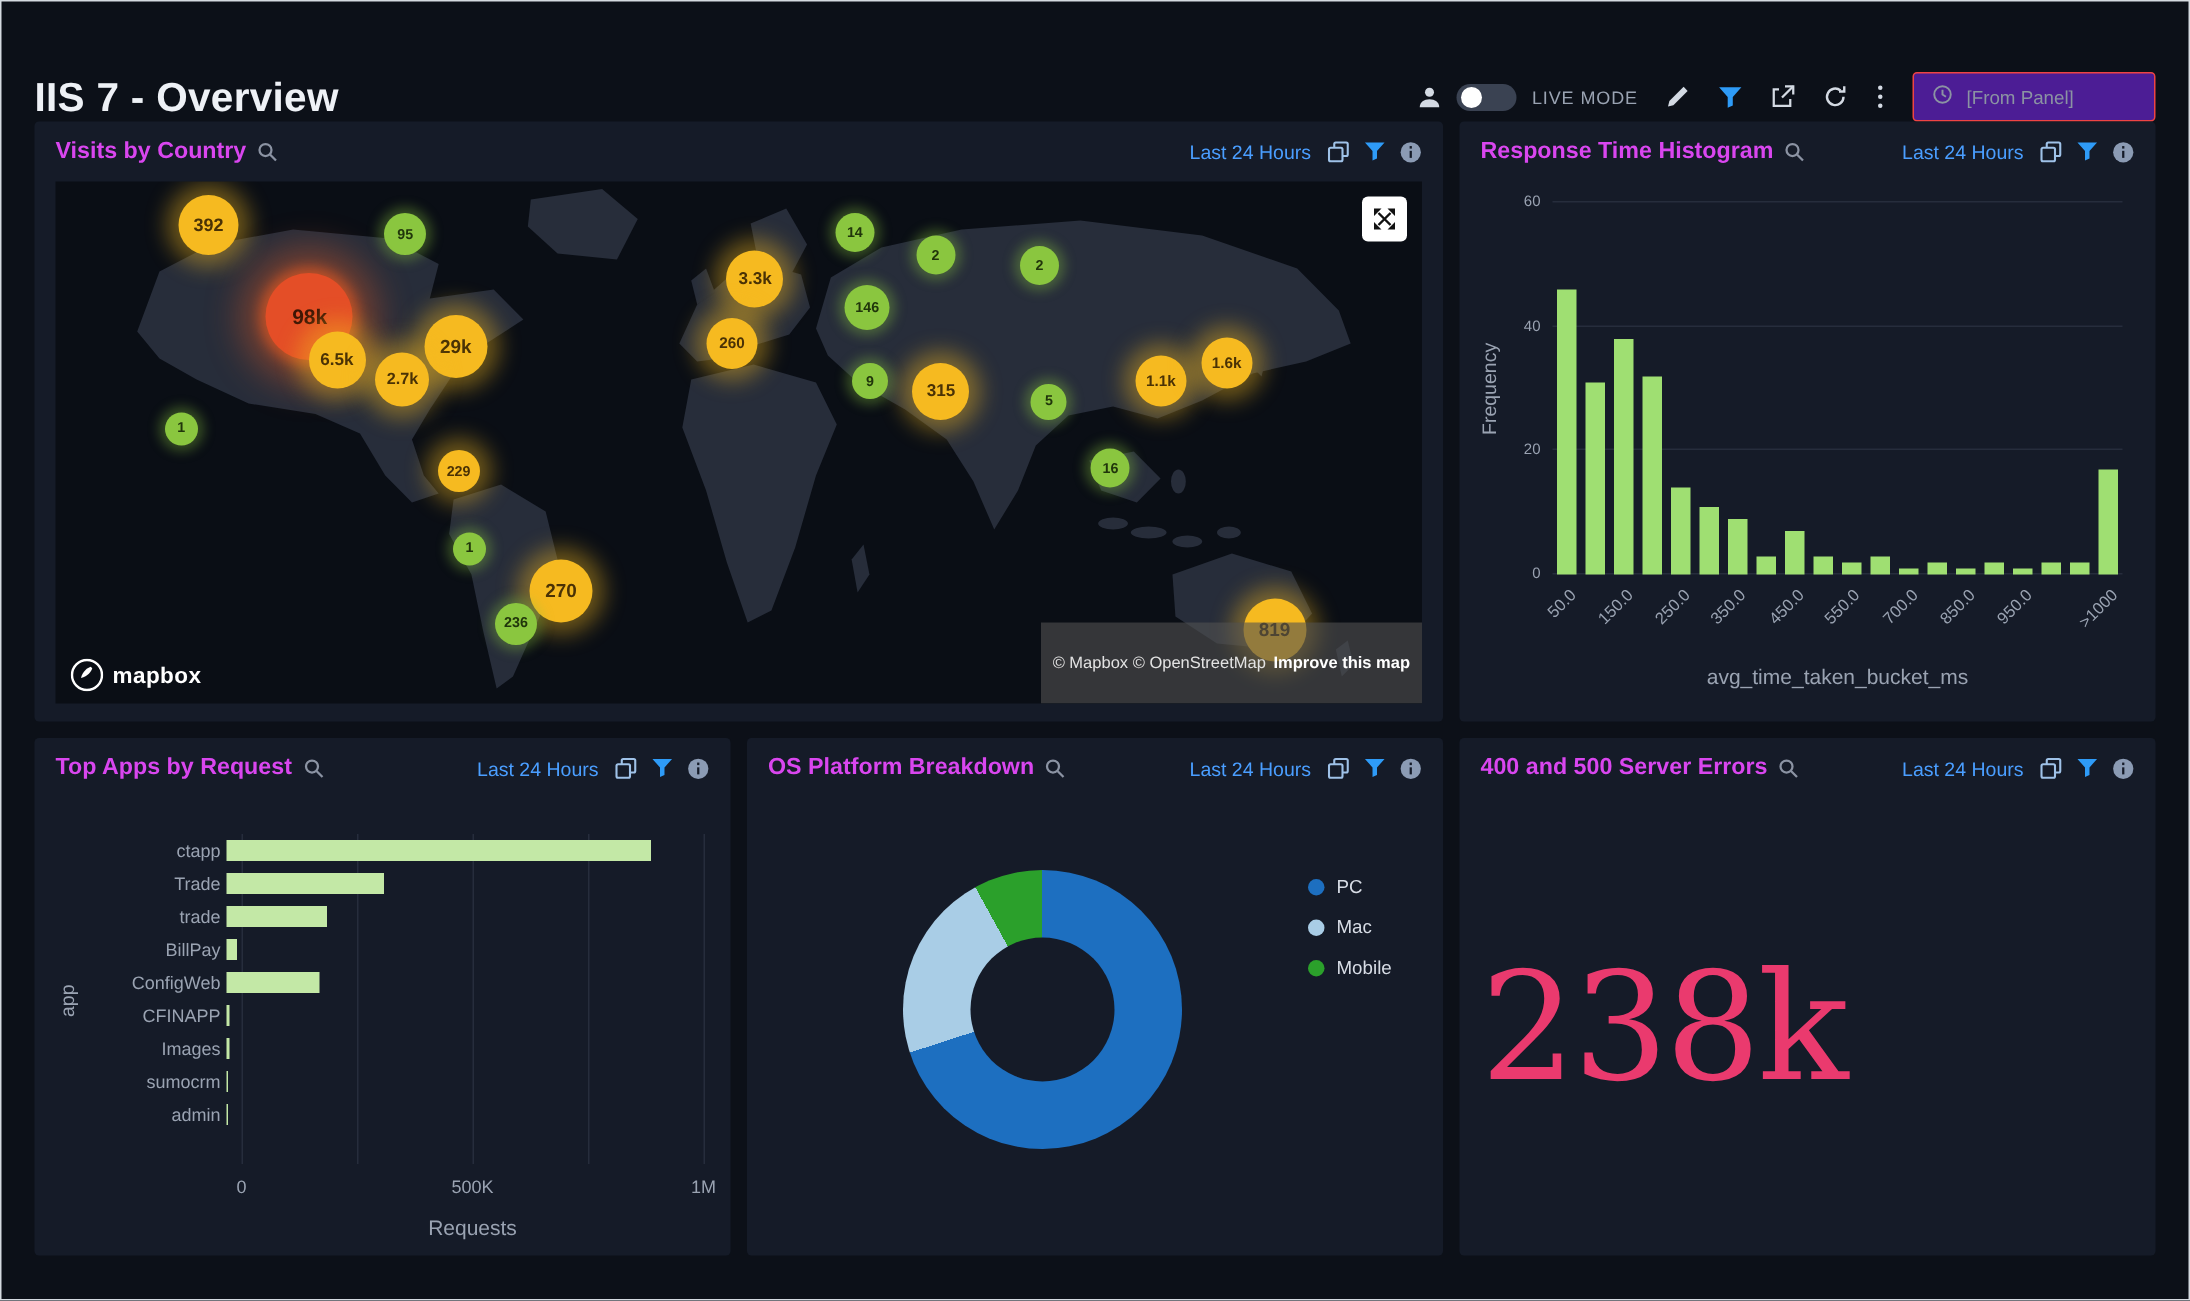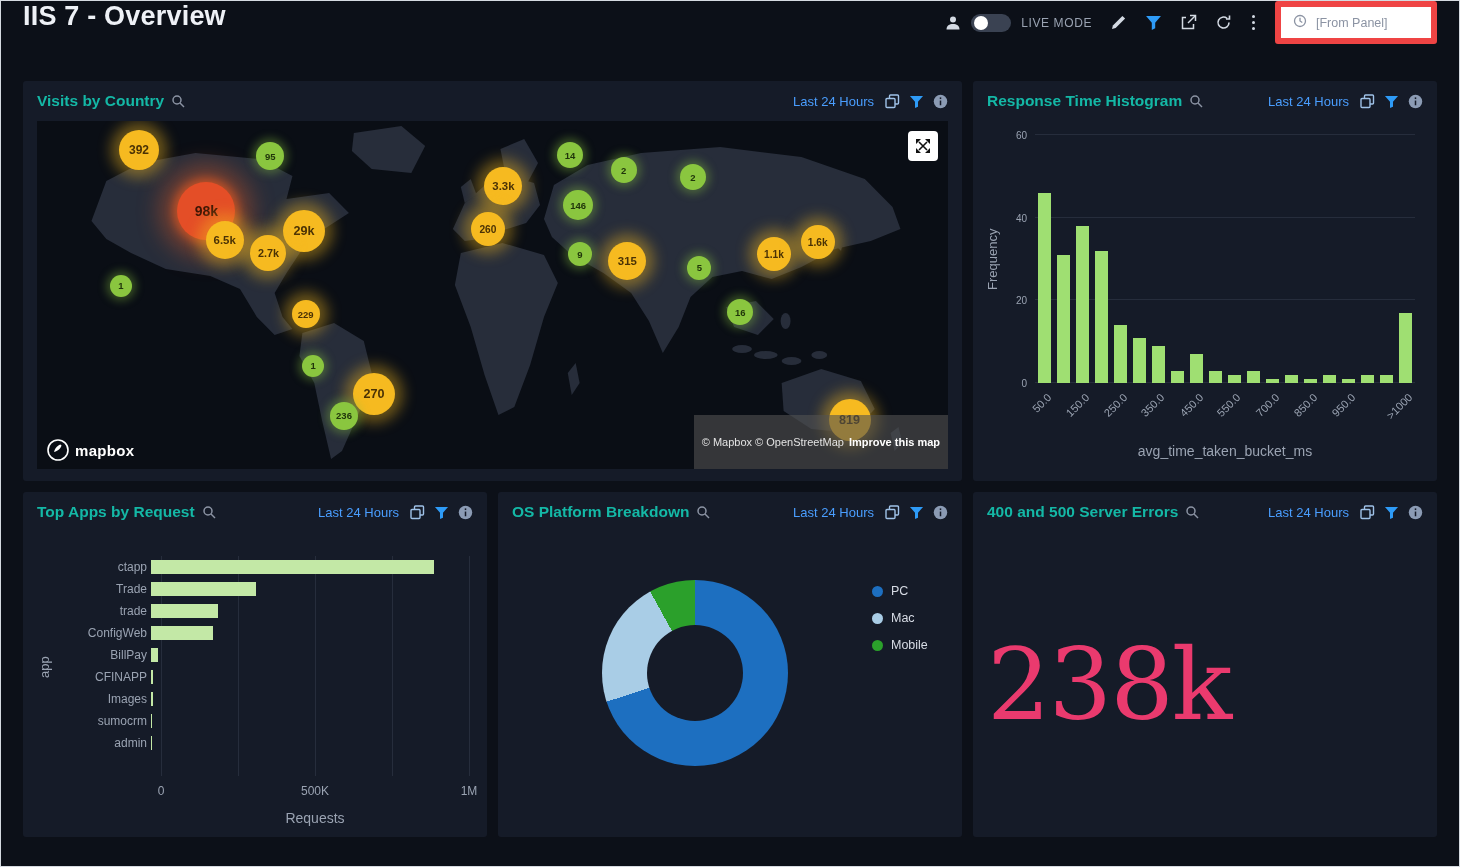--- a/index.html
+++ b/index.html
@@ -1,38 +1,38 @@
 <!DOCTYPE html>
 <html><head>
 <meta charset="utf-8">
 <style>
   *{box-sizing:border-box;margin:0;padding:0}
   html,body{background:#0c1018}
   body{width:1460px;height:867px;font-family:"Liberation Sans",sans-serif;border:1px solid #d5dae0;overflow:hidden;position:relative}
   .app{padding:0 22px}
   
-  header{height:80px;display:flex;align-items:flex-start;justify-content:space-between}
+  header{height:80px;display:flex;align-items:flex-end;justify-content:space-between}
   h1{font-size:27px;font-weight:700;color:#eef1f6;letter-spacing:.2px}
   .controls{display:flex;align-items:center;gap:18px}
   .icon-btn{display:flex;align-items:center;justify-content:center;cursor:pointer}
   .toggle{width:40px;height:18px;background:#3a4252;border-radius:10px;position:relative;margin-left:-8px}
   .knob{width:14px;height:14px;border-radius:50%;background:#fff;position:absolute;left:3px;top:2px}
   .live-label{color:#9aa3b2;font-size:12px;letter-spacing:.6px;margin-left:-8px}
   .kebab{display:flex;flex-direction:column;gap:3px;padding:2px}
   .kebab i{width:3px;height:3px;border-radius:50%;background:#d4dae3;display:block}
-  .from-panel{display:flex;align-items:center;gap:9px;border:6px solid #ef4444;background:#ffffff;border-radius:3px;padding:7px 12px;min-width:162px;cursor:pointer}
+  .from-panel{display:flex;align-items:center;gap:9px;border:1px solid #ef4444;background:#4c1d95;border-radius:3px;padding:7px 12px;min-width:162px;cursor:pointer}
   .from-panel span{color:#8b93a3;font-size:12.5px}
   
   .grid{display:grid;grid-template-columns:repeat(3,1fr);grid-template-rows:400px 345px;gap:11px}
   .panel{background:#151b28;border-radius:3px;padding:0 14px;overflow:hidden}
   .panel-map{grid-column:1/3}
   .panel-header{height:40px;display:flex;align-items:center;justify-content:space-between}
   .ph-left{display:flex;align-items:center;gap:7px;min-width:0}
-  .ph-title{color:#14b8a6;font-size:15.5px;font-weight:700;white-space:nowrap}
-  .ph-right{display:flex;align-items:flex-end;gap:9px;flex-shrink:0}
+  .ph-title{color:#d946ef;font-size:15.5px;font-weight:700;white-space:nowrap}
+  .ph-right{display:flex;align-items:flex-start;gap:9px;flex-shrink:0}
   .time-range{color:#4a9eff;font-size:13px;margin-right:2px;white-space:nowrap;cursor:pointer}
   
   .map{position:relative;height:348px;background:#0a0e15;overflow:hidden}
   .map svg.world{position:absolute;inset:0;width:100%;height:100%}
   .bubble{position:absolute;transform:translate(-50%,-50%);border-radius:50%;display:flex;align-items:center;justify-content:center;font-weight:700;z-index:2;cursor:pointer}
   .bubble.yellow{background:#f6ba20;box-shadow:0 0 14px 8px rgba(246,186,32,.42);color:#4a3205}
   .bubble.green{background:#8ac63f;box-shadow:0 0 8px 4px rgba(138,198,63,.35);color:#20350b}
   .bubble.red{background:#e44e27;box-shadow:0 0 24px 16px rgba(230,90,35,.45),0 0 8px 4px rgba(230,90,35,.6);color:#3d1505}
   .expand-btn{position:absolute;top:10px;right:10px;width:30px;height:30px;background:#fff;border-radius:4px;display:flex;align-items:center;justify-content:center;z-index:3;cursor:pointer}
   .mapbox-logo{position:absolute;left:10px;bottom:8px;display:flex;align-items:center;gap:6px;z-index:3}
@@ -379,29 +379,29 @@
                 <div class="apps-bar" style="width: 33%; background: rgb(195, 232, 166);"></div>
               </div>
             </div>
             <div class="apps-row">
               <div class="apps-label">trade</div>
               <div class="apps-track">
                 <div class="apps-bar" style="width: 21.2%; background: rgb(195, 232, 166);"></div>
               </div>
             </div>
             <div class="apps-row">
+              <div class="apps-label">BillPay</div>
+              <div class="apps-track">
+                <div class="apps-bar" style="width: 2.2%; background: rgb(195, 232, 166);"></div>
+              </div>
+            </div>
+            <div class="apps-row">
               <div class="apps-label">ConfigWeb</div>
               <div class="apps-track">
                 <div class="apps-bar" style="width: 19.6%; background: rgb(195, 232, 166);"></div>
-              </div>
-            </div>
-            <div class="apps-row">
-              <div class="apps-label">BillPay</div>
-              <div class="apps-track">
-                <div class="apps-bar" style="width: 2.2%; background: rgb(195, 232, 166);"></div>
               </div>
             </div>
             <div class="apps-row">
               <div class="apps-label">CFINAPP</div>
               <div class="apps-track">
                 <div class="apps-bar" style="width: 0.7%; background: rgb(195, 232, 166);"></div>
               </div>
             </div>
             <div class="apps-row">
               <div class="apps-label">Images</div>

